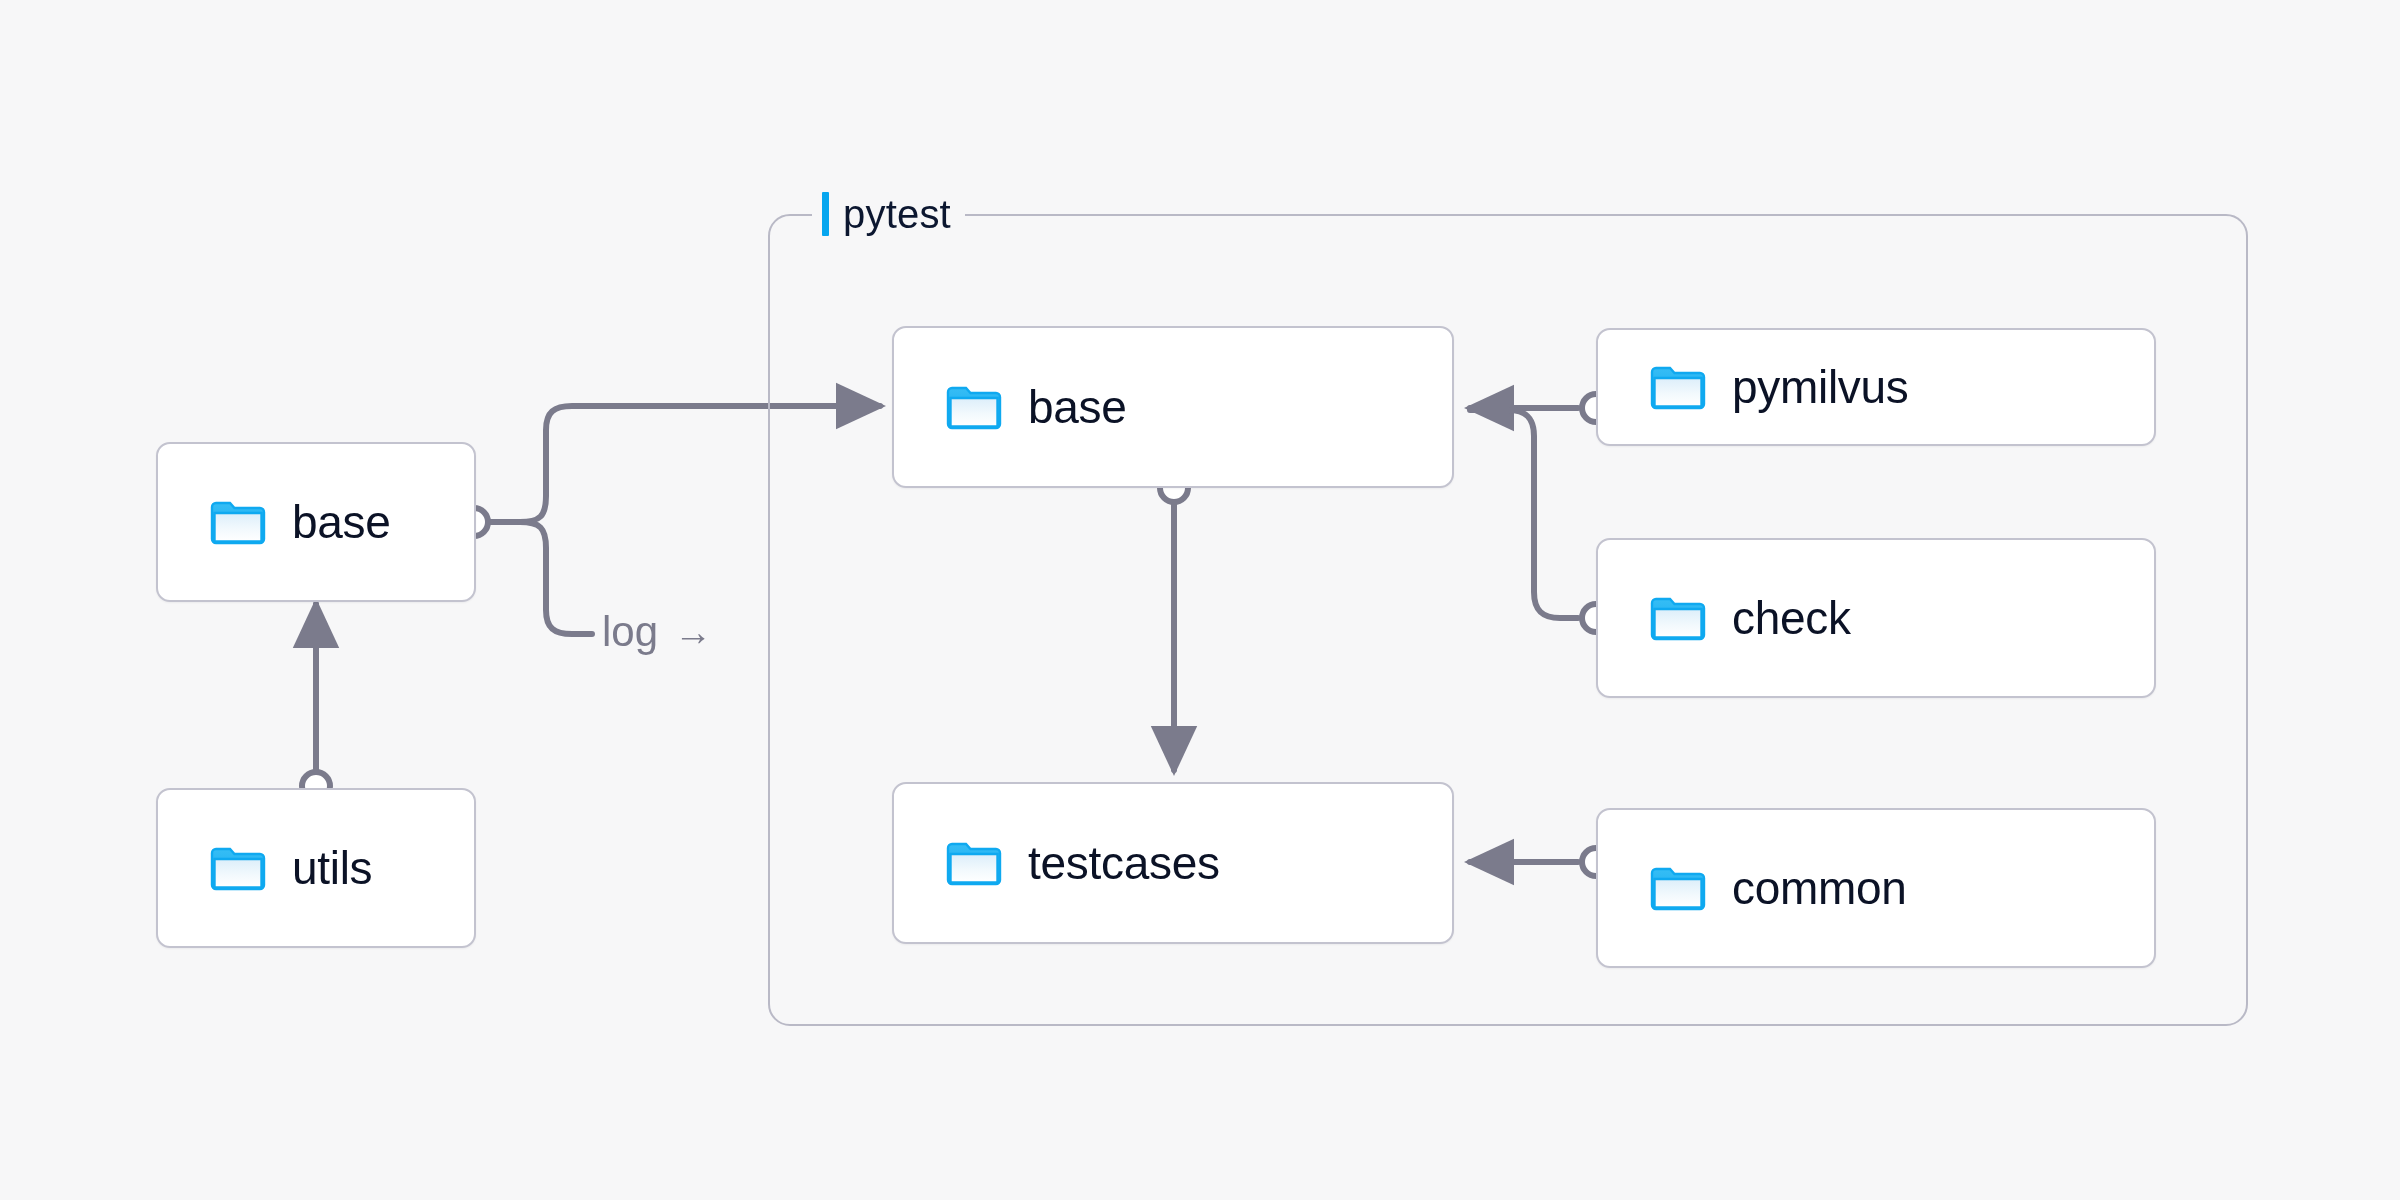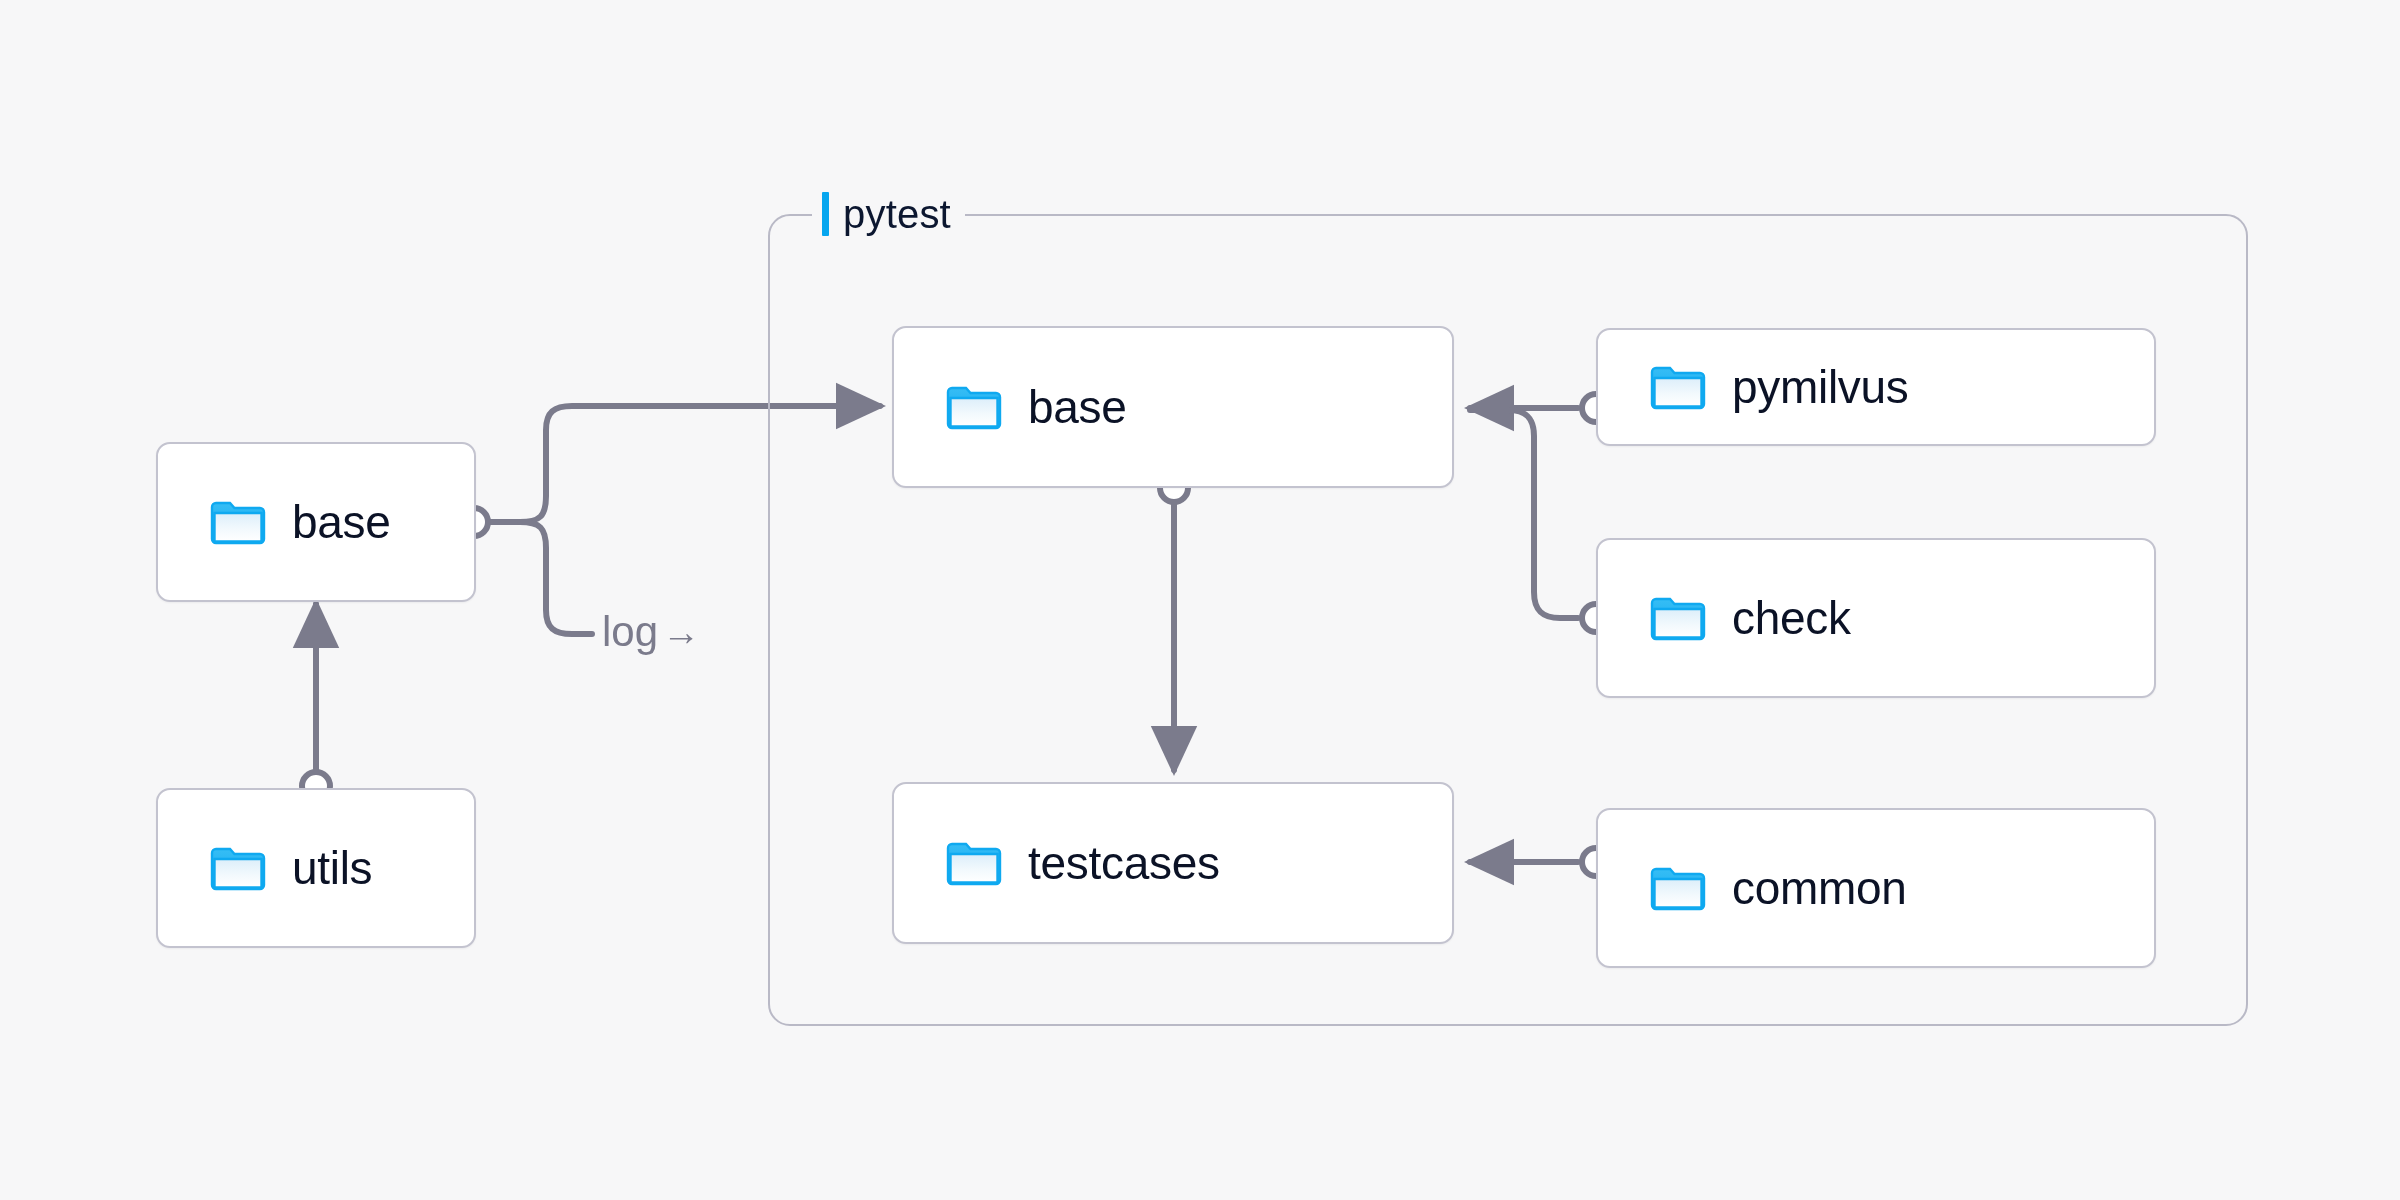--- a/index.html
+++ b/index.html
@@ -77,21 +77,21 @@
     white-space: nowrap;
     letter-spacing: -0.3px;
   }
   .folder-icon { flex: none; width: 56px; height: 46px; display:block; }
 
   
   .edge-label {
     position: absolute;
     display: flex;
     align-items: center;
-    gap: 4px;
+    gap: 16px;
     color: #7b7b8c;
     font-size: 42px;
     white-space: nowrap;
   }
   .edge-arrow-glyph { font-size: 38px; line-height: 1; color: #7b7b8c; }
 </style>
 </head>
 <body>
 
 <div id="stage">

